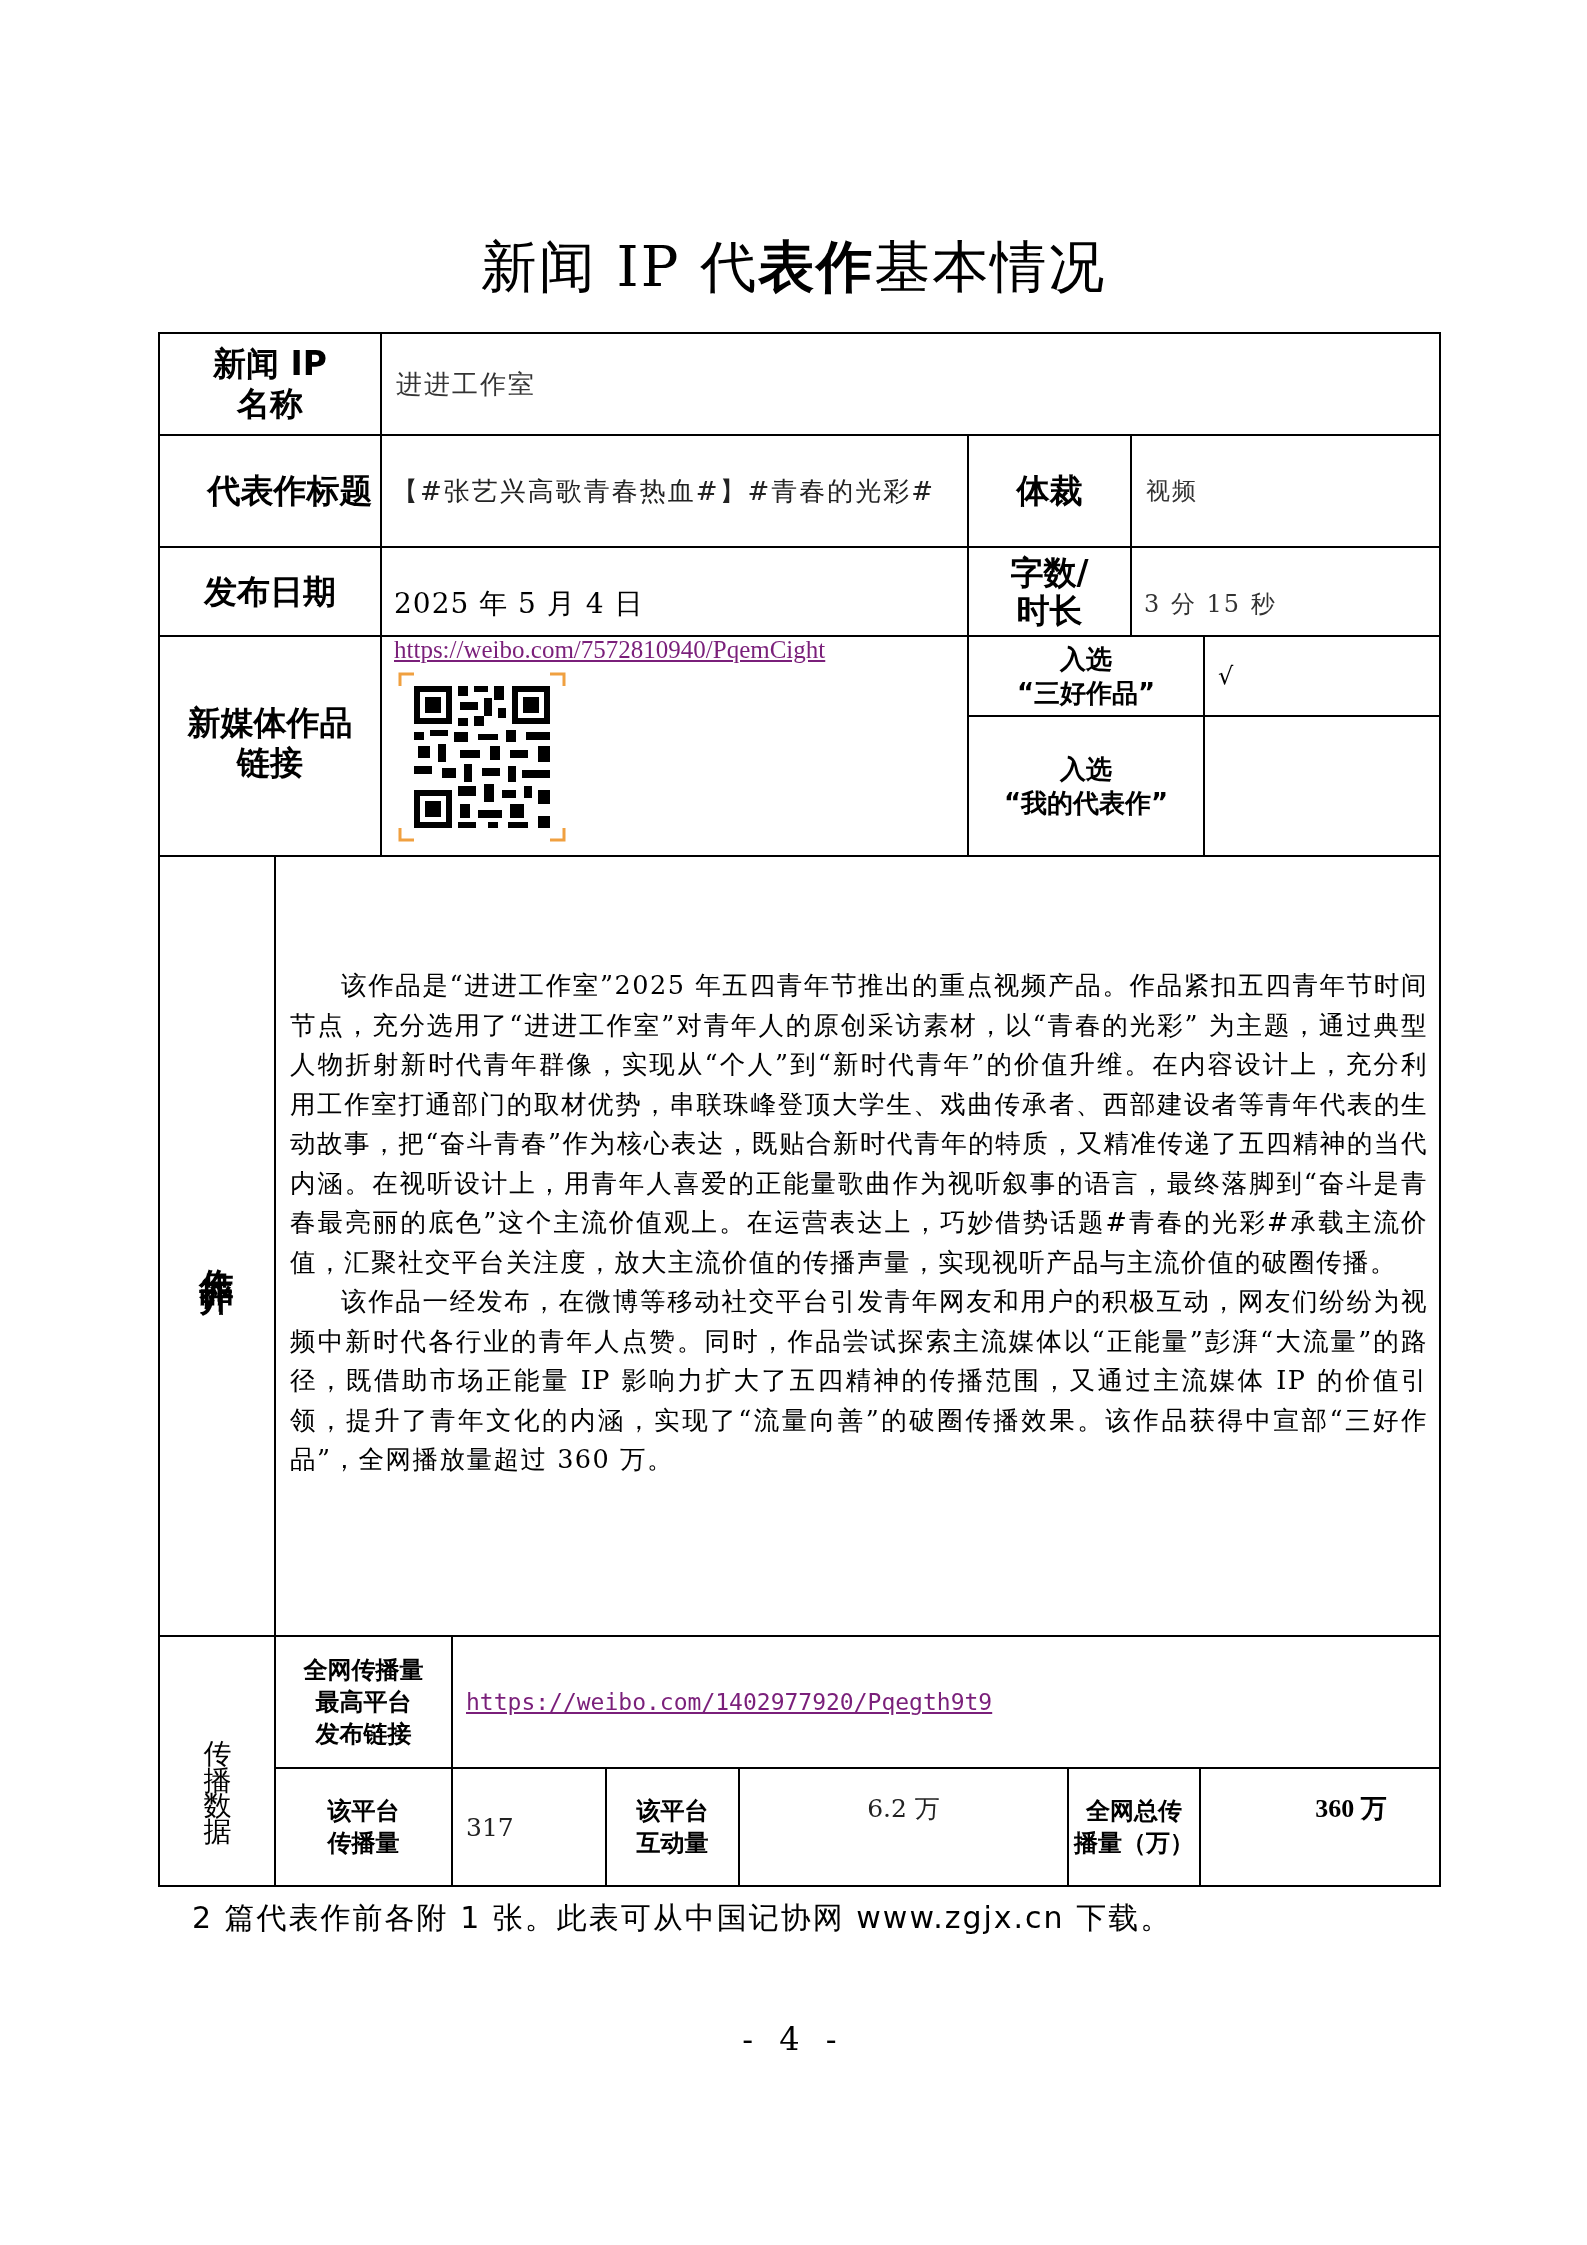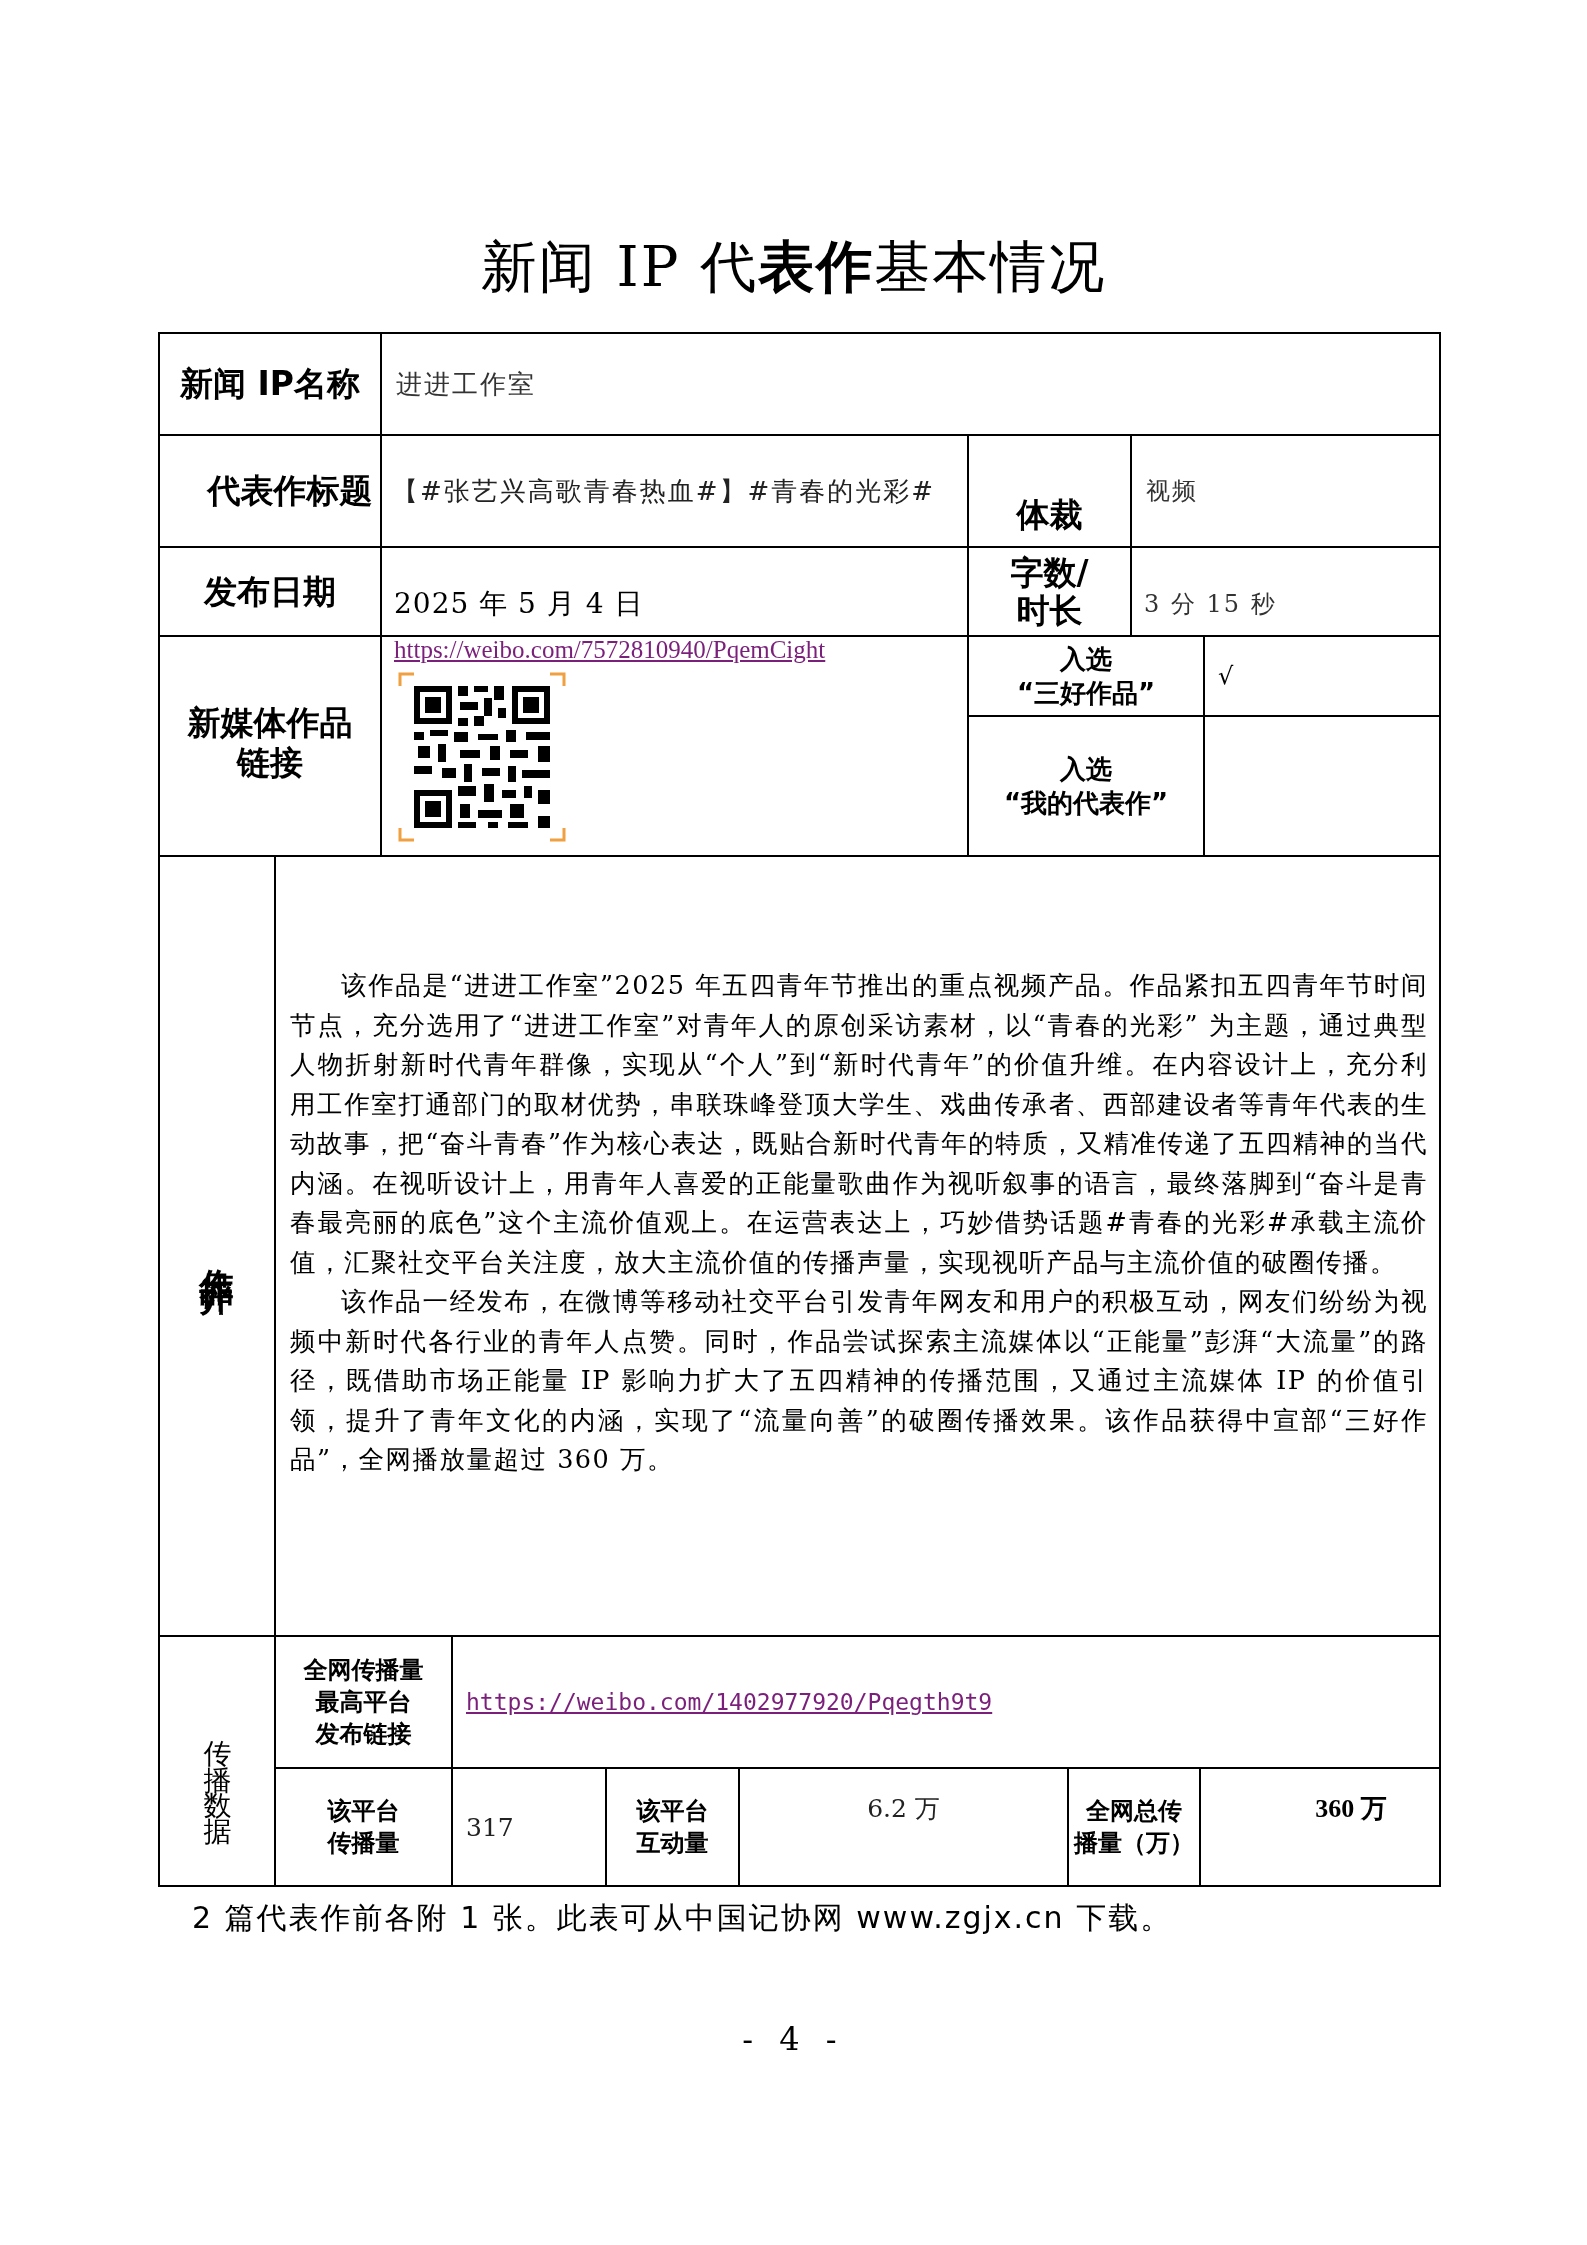--- a/index.html
+++ b/index.html
@@ -53,29 +53,29 @@
   <div class="line-v" style="left:1130px; top:434px; height:201px;"></div>
   <div class="line-v" style="left:1203px; top:635px; height:220px;"></div>
   <div class="line-v" style="left:274px; top:855px; height:1030px;"></div>
   <div class="line-v" style="left:451px; top:1635px; height:250px;"></div>
   <div class="line-v" style="left:605px; top:1767px; height:118px;"></div>
   <div class="line-v" style="left:738px; top:1767px; height:118px;"></div>
   <div class="line-v" style="left:1067px; top:1767px; height:118px;"></div>
   <div class="line-v" style="left:1199px; top:1767px; height:118px;"></div>
 </div>
 
-<div class="cell center lbl" style="left:160px; top:334px; width:220px; height:100px; ">
+<div class="cell center lbl" style="left:160px; top:334px; width:220px; height:100px; flex-direction:column;">
   <div>新闻 IP</div>
   <div>名称</div>
 </div>
 <div class="cell val" style="left:396px; top:334px; width:1040px; height:100px;">进进工作室</div>
 
 <div class="cell center lbl" style="left:160px; top:436px; width:260px; height:110px;">代表作标题</div>
 <div class="cell" style="left:392px; top:436px; width:575px; height:110px; font-size:26px; letter-spacing:2px; color:#222;">【#张艺兴高歌青春热血#】#青春的光彩#</div>
-<div class="cell center lbl" style="left:969px; top:436px; width:161px; height:110px;margin-top:24px;">体裁</div>
+<div class="cell center lbl" style="left:969px; top:436px; width:161px; height:110px;">体裁</div>
 <div class="cell val" style="left:1146px; top:436px; width:290px; height:110px; font-size:24px;">视频</div>
 
 <div class="cell center lbl" style="left:160px; top:548px; width:220px; height:87px;">发布日期</div>
 <div class="cell val-dark" style="left:394px; top:548px; width:573px; height:87px; letter-spacing:1px;">2025 年 5 月 4 日</div>
 <div class="cell center lbl" style="left:969px; top:548px; width:161px; height:87px; flex-direction:column; line-height:38px;">
   <div>字数/</div>
   <div>时长</div>
 </div>
 <div class="cell val" style="left:1144px; top:560px; width:292px; height:87px; font-size:24px;">3 分 15 秒</div>
 

